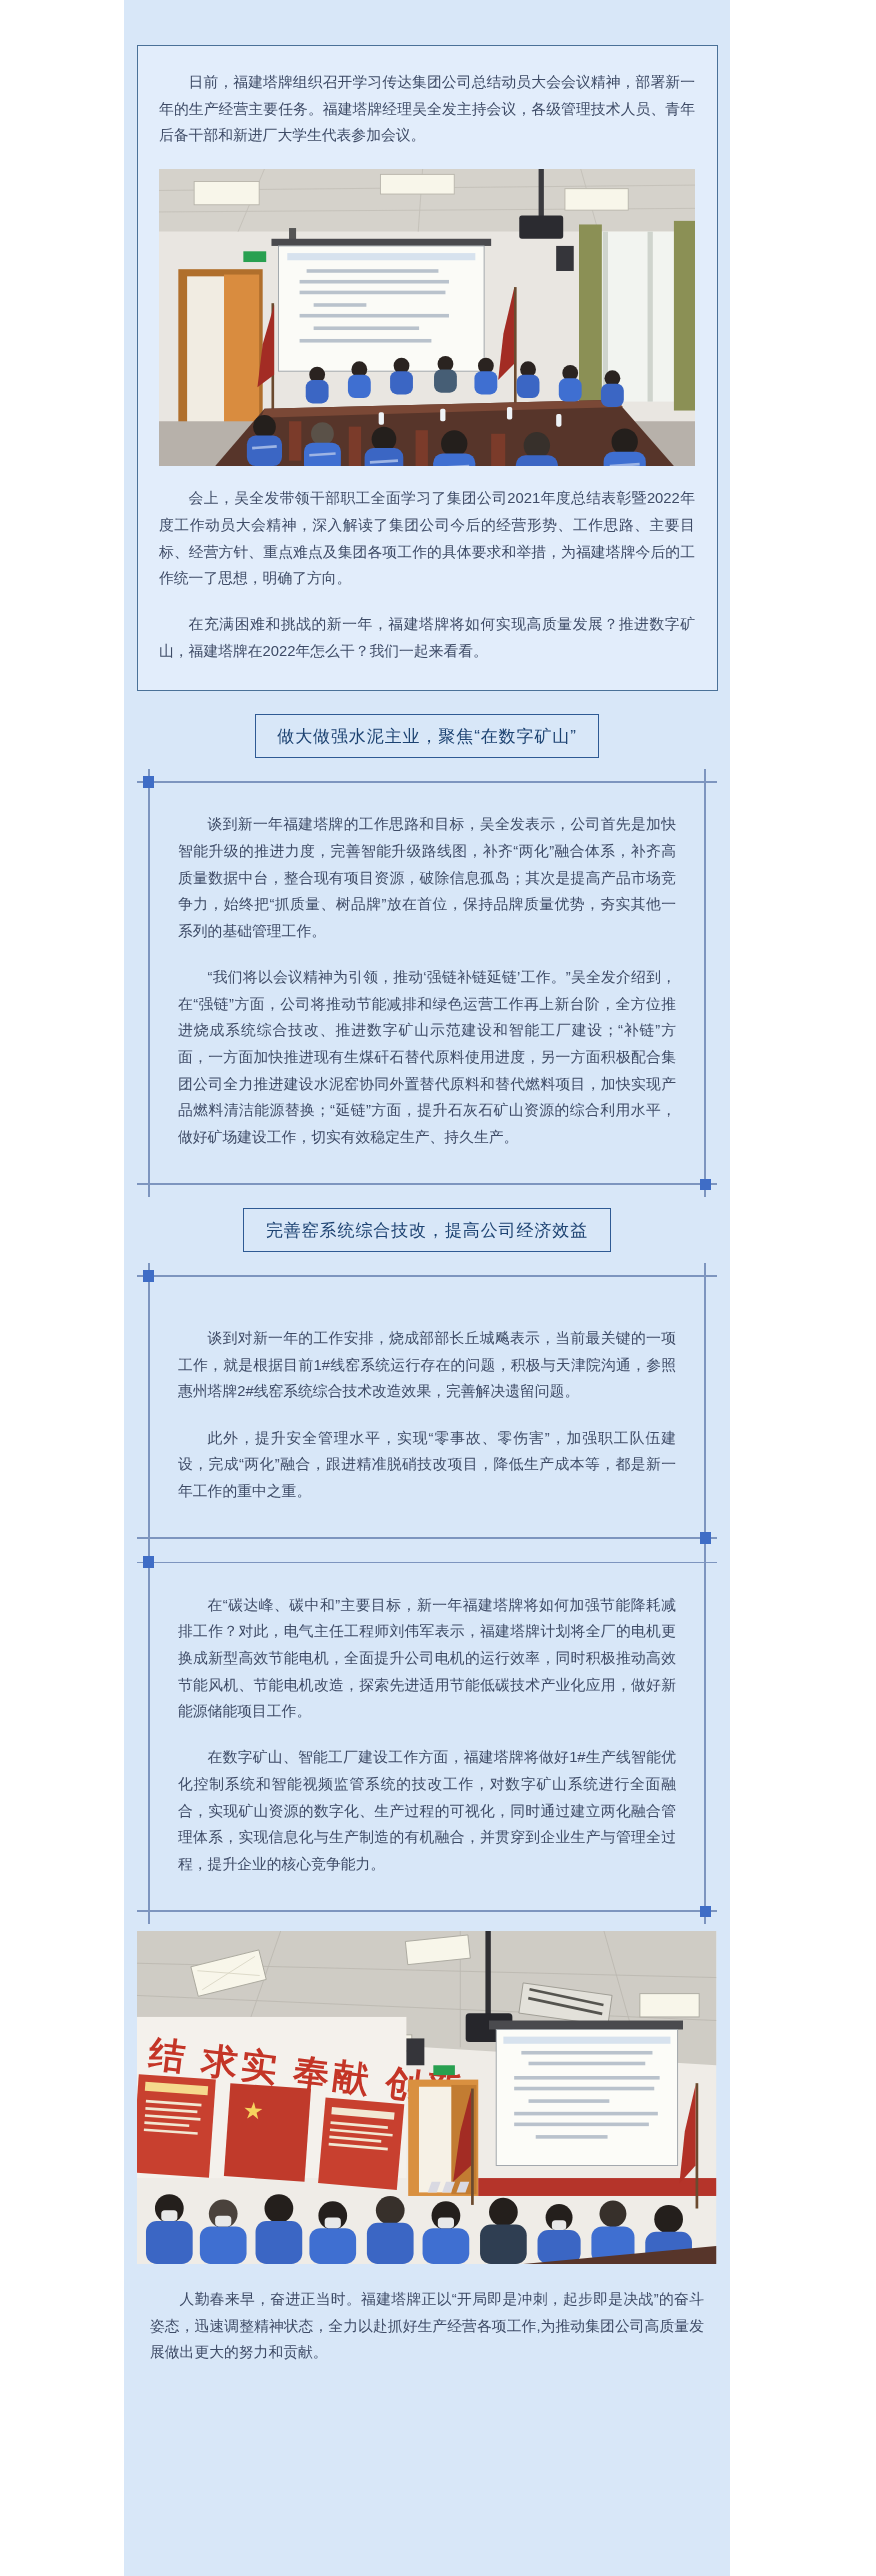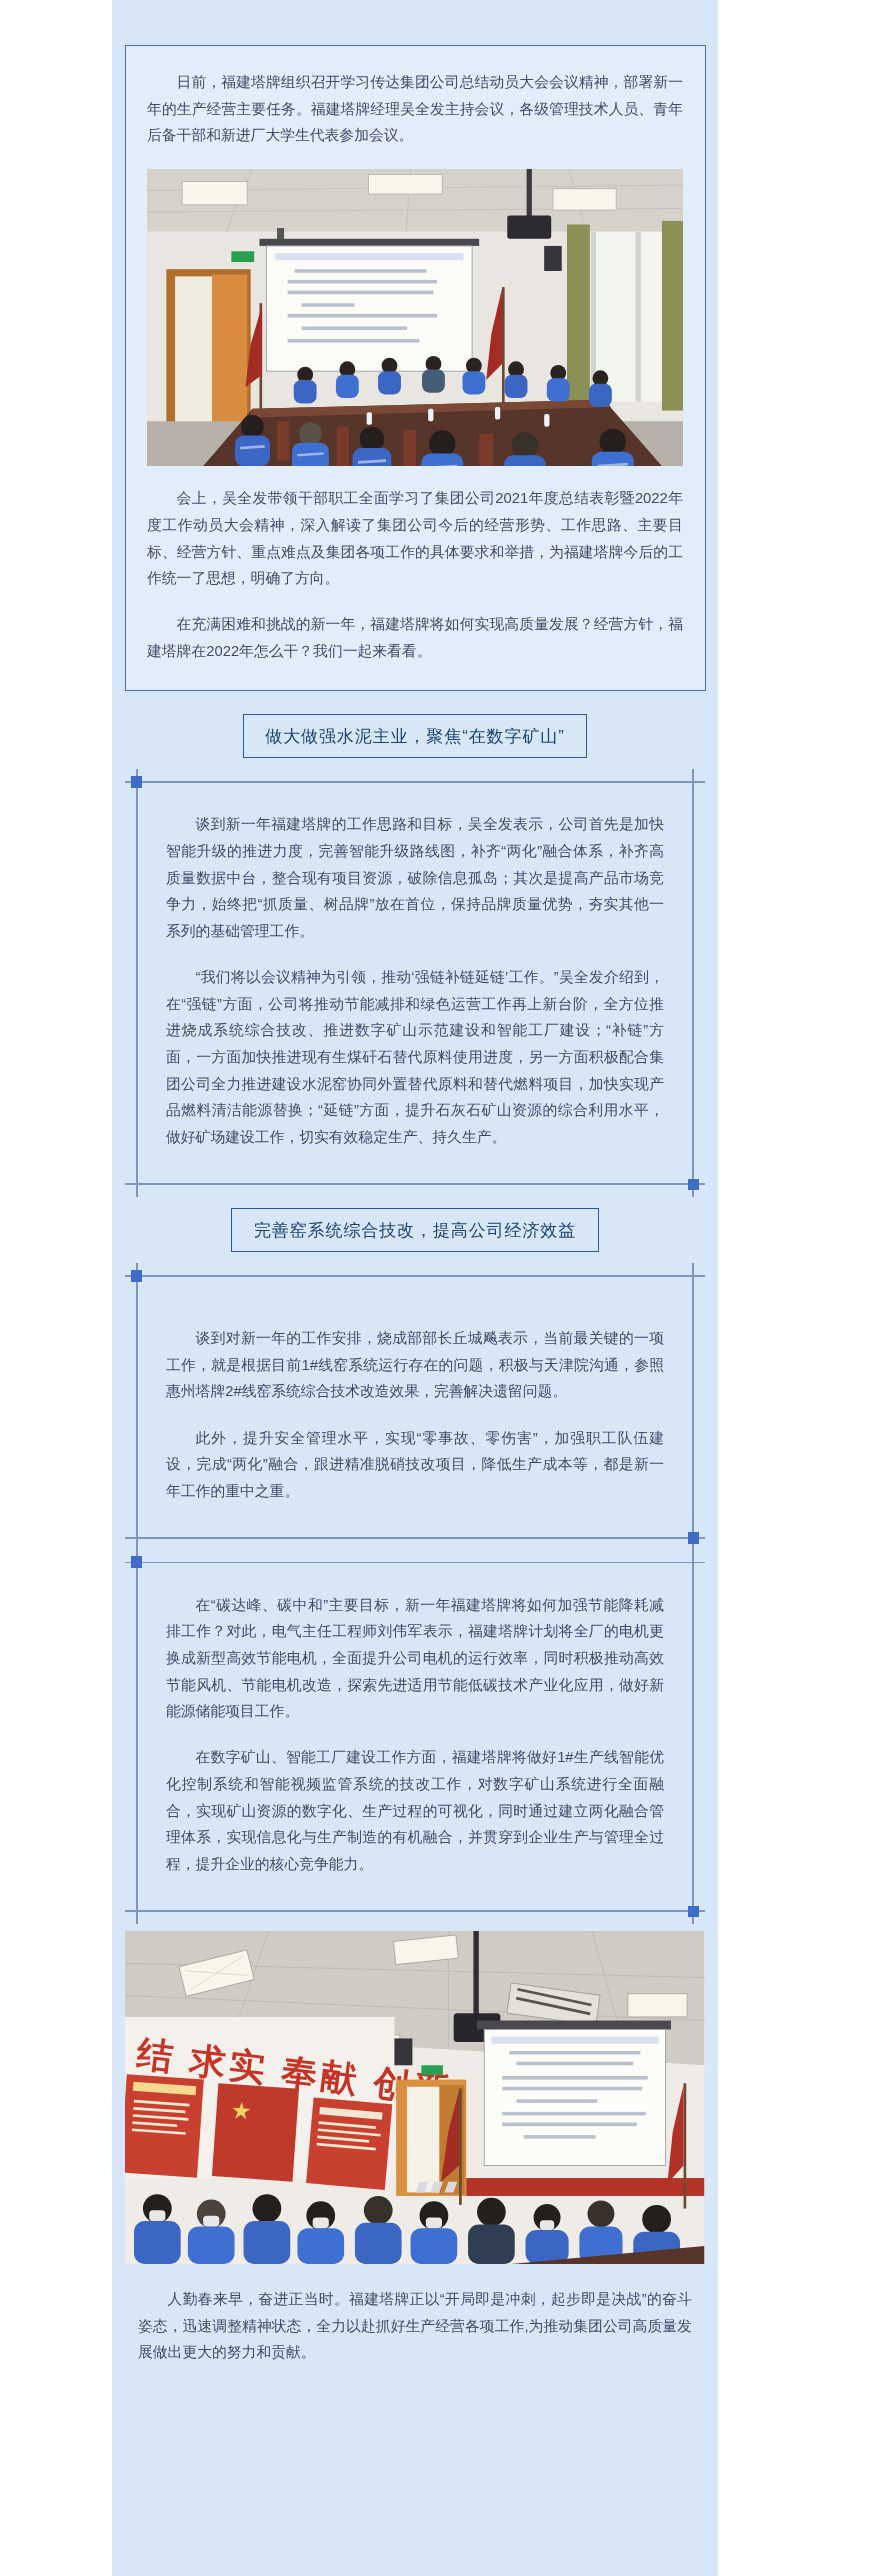--- a/index.html
+++ b/index.html
@@ -11,21 +11,21 @@
   }
   .canvas{
     position:relative;
     width:876px;
     height:2576px;
     overflow:hidden;
     background:#ffffff;
   }
   .strip{
     position:absolute;
-    left:112px; top:0;
+    left:124px; top:0;
     width:606px; height:2576px;
     background:#d8e7f8;
   }
   
   .card{
     margin:45px 12.5px 0;
     border:1.8px solid #4a7198;
     background:#e2edfb;
     padding:23px 21.5px 5.4px;
   }
@@ -236,21 +236,21 @@
 
         <g fill="#7b3b2a">
           <rect x="148" y="282" width="14" height="44"></rect>
           <rect x="216" y="288" width="14" height="44"></rect>
           <rect x="292" y="292" width="14" height="40"></rect>
           <rect x="378" y="296" width="16" height="36"></rect>
         </g>
       </svg>
 
       <p class="para">会上，吴全发带领干部职工全面学习了集团公司2021年度总结表彰暨2022年度工作动员大会精神，深入解读了集团公司今后的经营形势、工作思路、主要目标、经营方针、重点难点及集团各项工作的具体要求和举措，为福建塔牌今后的工作统一了思想，明确了方向。</p>
-      <p class="para">在充满困难和挑战的新一年，福建塔牌将如何实现高质量发展？经营方针，福建塔牌在2022年怎么干？我们一起来看看。</p>
+      <p class="para">在充满困难和挑战的新一年，福建塔牌将如何实现高质量发展？推进数字矿山，福建塔牌在2022年怎么干？我们一起来看看。</p>
     </div>
 
     <div class="banner">做大做强水泥主业，聚焦“在数字矿山”</div>
     <div class="frame">
       <i class="hl top"></i>
       <i class="vl left"></i>
       <i class="vl right"></i>
       <i class="hl bottom"></i>
       <i class="sq tl"></i>
       <i class="sq br"></i>

